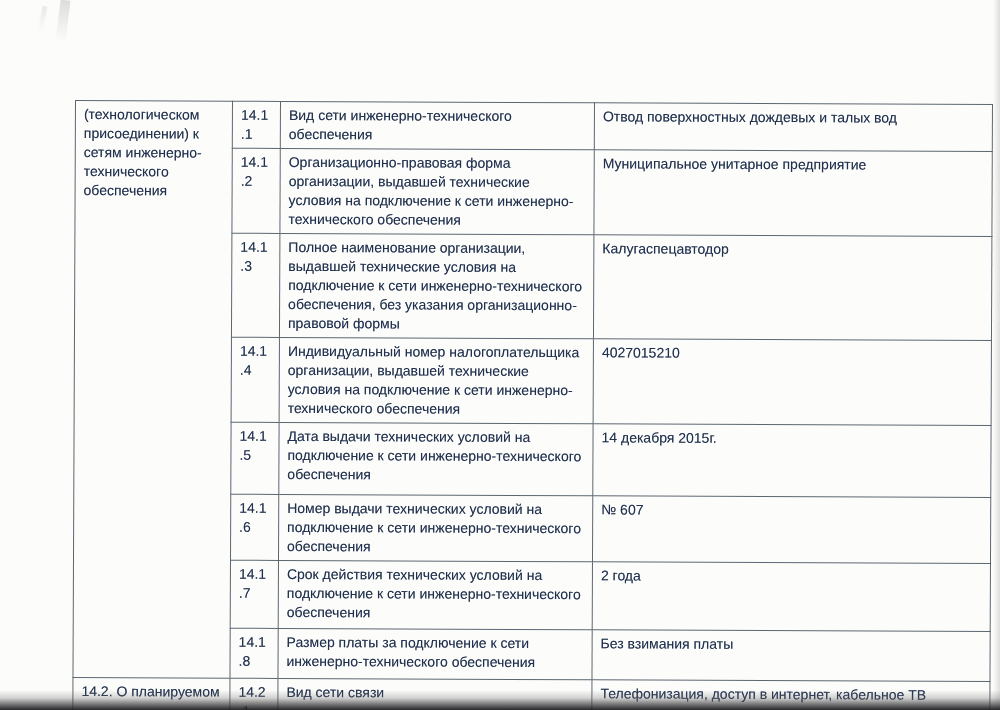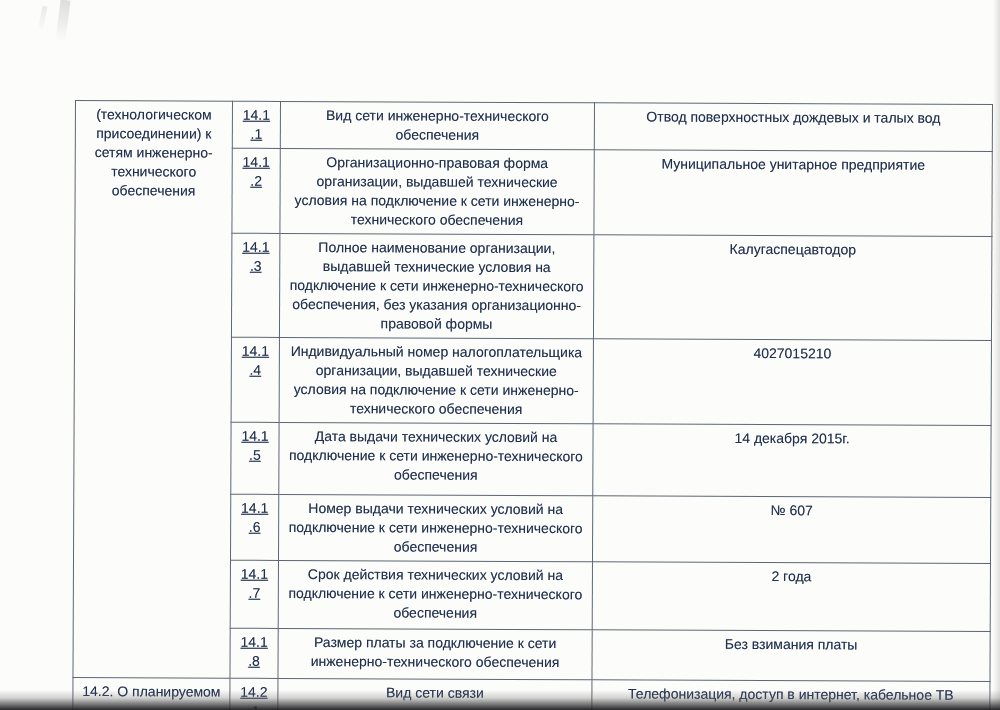--- a/index.html
+++ b/index.html
@@ -3,21 +3,20 @@
 <meta charset="utf-8">
 <style>
   html, body { margin: 0; padding: 0; background: #ffffff; }
   .page {
     position: relative;
     width: 1000px;
     height: 710px;
     background: #fcfcfa;
     overflow: hidden;
     font-family: "Liberation Sans", sans-serif;
-    text-align: center;
   }
   .table-wrap {
     position: absolute;
     left: 75px;
     top: 100px;
     width: 917px;
     transform: rotate(0.25deg);
     transform-origin: 0 0;
   }
   table.doc-table {
@@ -34,21 +33,21 @@
     color: #20304e;
     text-shadow: 0 0 0.5px rgba(32,48,78,0.45);
     word-wrap: break-word;
   }
   td.label-cell {
     border-left: none;
     border-top: none;
     padding-left: 5px;
   }
   td.label-cell.s2 { border-bottom: none; }
-  td.num { padding-left: 5px; padding-right: 2px; text-decoration: underline; }
+  td.num { padding-left: 5px; padding-right: 2px; }
   td.val { border-right: none; }
   tr.last td { border-bottom: none; }
   tr.r1 { height: 33px; }
   tr.r2 { height: 62px; }
   tr.r3 { height: 84px; }
   tr.r4 { height: 84px; }
   tr.r5 { height: 72px; }
   tr.r6 { height: 62px; }
   tr.r7 { height: 68px; }
   tr.r8 { height: 50px; }

